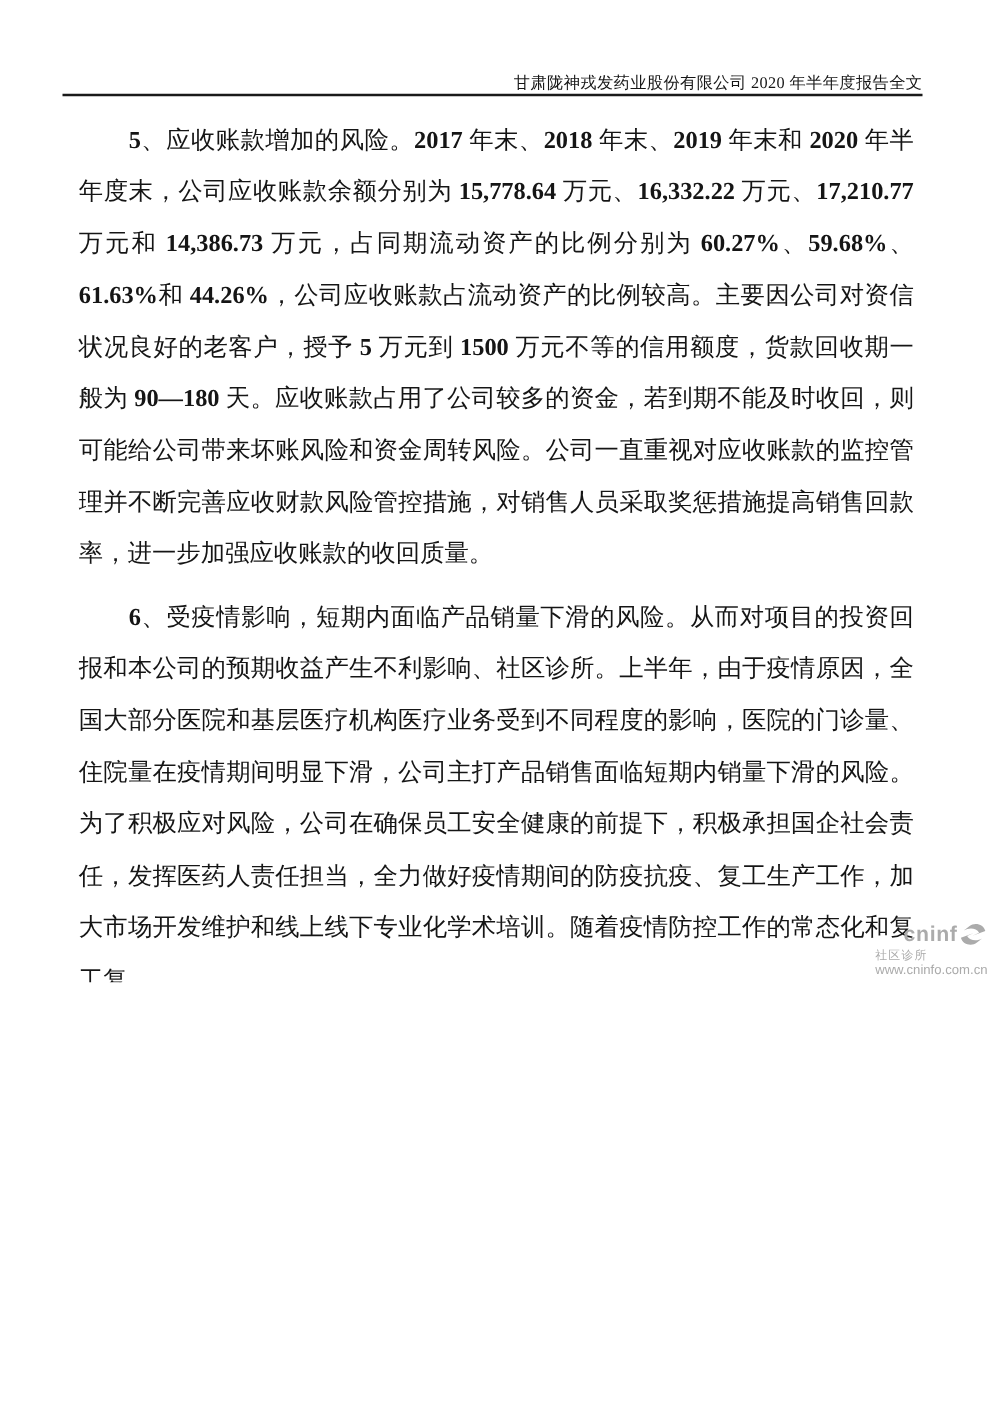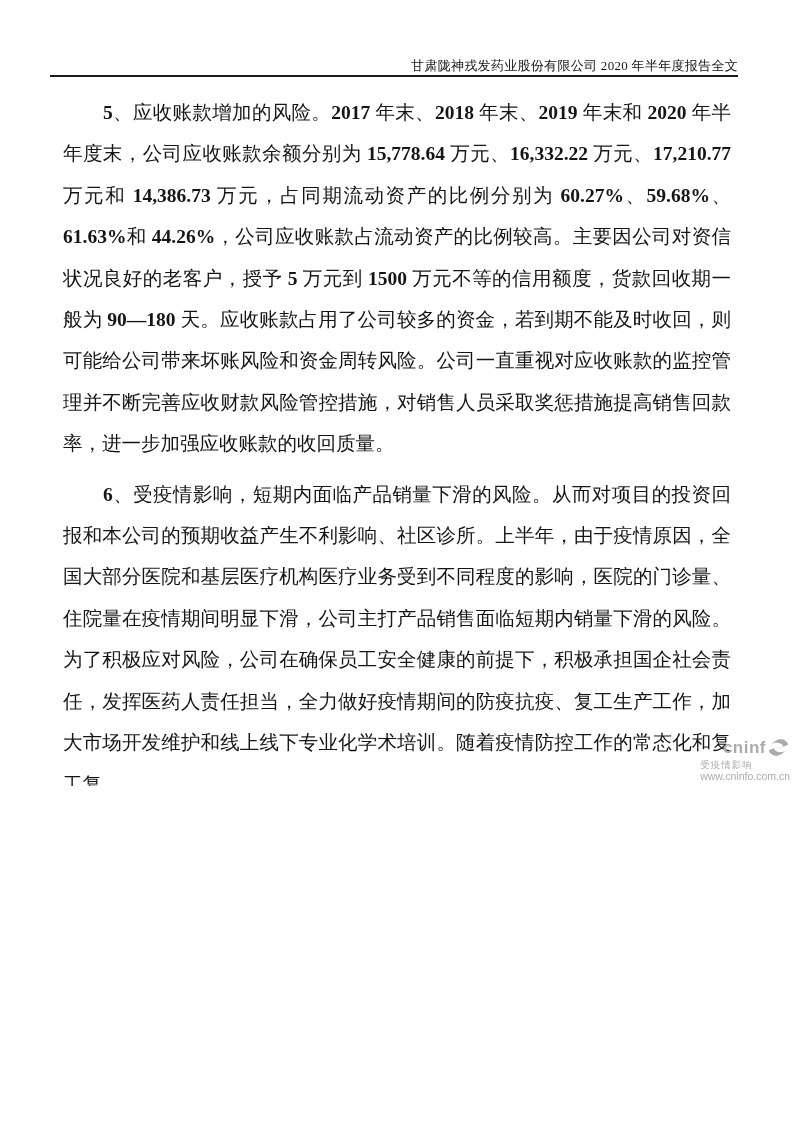--- a/index.html
+++ b/index.html
@@ -100,17 +100,17 @@
   <div class="page-number">4</div>
 
   <div class="cninfo-logo" style="color: rgb(171, 171, 171);">
     <div class="logo-top">
       <span class="logo-brand">cninf</span>
       <svg class="logo-swirl" width="23" height="23" viewBox="0 0 24 24">
         <path d="M22.2 9.2 C 20.8 3.6 13.4 1.6 8.8 5.2 L 4.2 8.8 C 8.4 6.2 14.6 6.4 17.0 10.6 L 11.4 13.2 Z" fill="#ababab"></path>
         <path d="M1.8 14.8 C 3.2 20.4 10.6 22.4 15.2 18.8 L 19.8 15.2 C 15.6 17.8 9.4 17.6 7.0 13.4 L 12.6 10.8 Z" fill="#ababab"></path>
       </svg>
     </div>
-    <div class="logo-cn">受疫情影响</div>
+    <div class="logo-cn">社区诊所</div>
     <div class="logo-url">www.cninfo.com.cn</div>
   </div>
 
 </div>
 
 </body></html>

